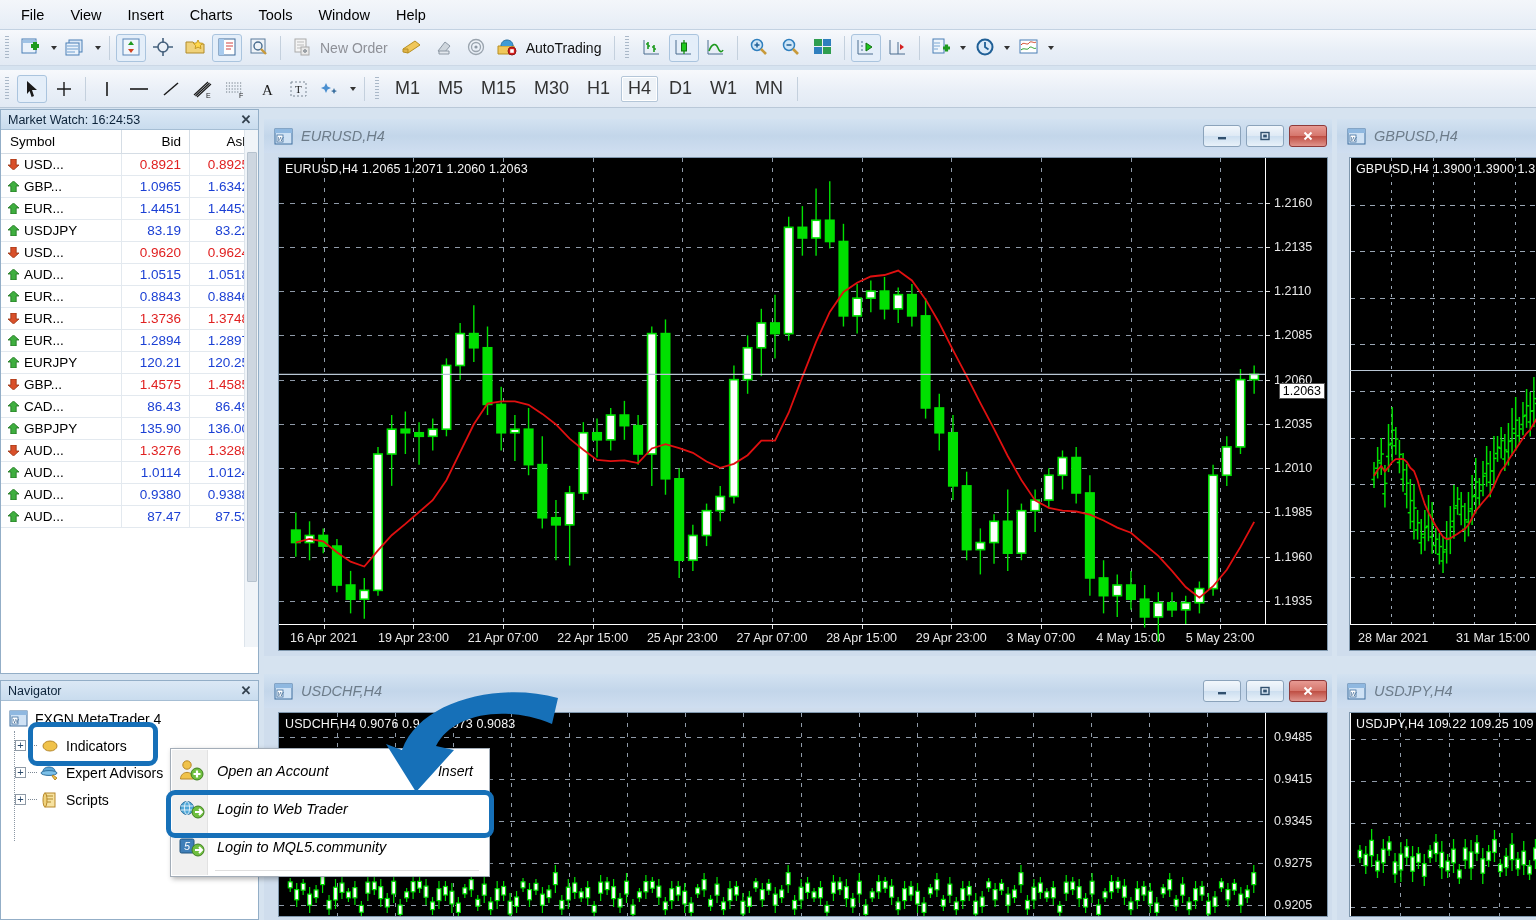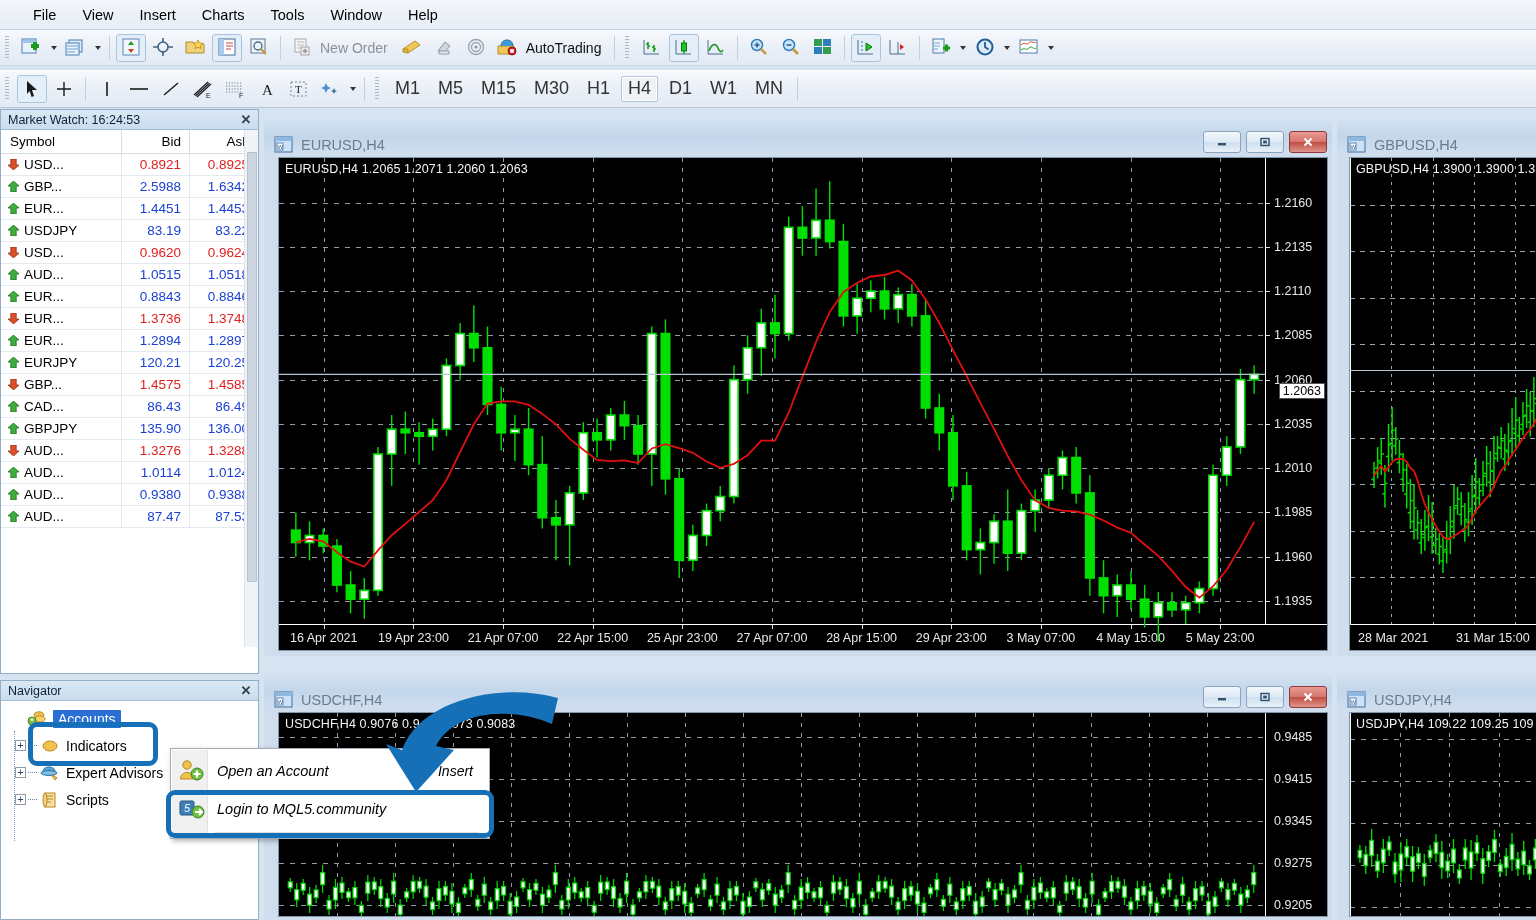--- a/index.html
+++ b/index.html
@@ -11,21 +11,21 @@
     font-family: "Liberation Sans", sans-serif;
     background: #d6e3f0;
   }
   #app { position: relative; width: 1536px; height: 920px; }
 
   
   .menubar {
     position: absolute; left: 0; top: 0; width: 1536px; height: 30px;
     background: linear-gradient(to bottom, #f3f6fa 0%, #e6edf6 100%);
     border-bottom: 1px solid #c3d2e2;
-    display: flex; align-items: center; padding-left: 20px;
+    display: flex; align-items: center; padding-left: 8px;
   }
   .menuitem {
     font-size: 14.5px; color: #000; padding: 4px 13px; cursor: default;
     white-space: nowrap;
   }
 
   
   .toolbar {
     position: absolute; left: 0; width: 1536px; height: 36px;
     background: linear-gradient(to bottom, #f7f9fc 0%, #e9eff7 55%, #e2eaf4 100%);
@@ -168,23 +168,23 @@
     font-size: 14.5px; color: #000; cursor: default; padding-left: 6px; z-index: 2;
   }
   .ctx-ico { width: 30px; height: 26px; flex: 0 0 auto; margin-right: 10px; }
   .ctx-text { flex: 1; white-space: nowrap; }
   .ctx-key { color: #000; font-size: 14px; padding-right: 16px; white-space: nowrap; }
   .ctx-sep { height: 1px; background: #dfdfdf; margin: 4px 10px 2px 44px; position: relative; z-index: 2; }
 
   
   .chartwin { position: absolute; background: #cfdded; }
   .chart-title {
-    height: 34px; display: flex; align-items: flex-end; padding-left: 10px;
+    height: 34px; display: flex; align-items: center; padding-left: 10px;
     background: linear-gradient(to bottom,#d3e2f1 0%, #c3d6ea 50%, #cfdef0 100%);
-    font-size: 14.5px; color: #6d7c8a;
+    font-size: 14.5px; color: #6d7c8a; font-style: italic;
   }
   .chart-title .cicon { width: 19px; height: 17px; margin-right: 8px; flex: 0 0 auto; }
   .chart-title .ctext { white-space: nowrap; }
   .win-ctrls { margin-left: auto; display: flex; align-items: center; padding-right: 5px; }
   .wbtn {
     width: 38px; height: 22px; margin-left: 5px;
     border: 1px solid #8ba3bb; border-radius: 3px;
     background: linear-gradient(to bottom,#f2f7fc 0%,#dfeaf5 48%,#cddff0 52%,#e8f1f9 100%);
     display: flex; align-items: center; justify-content: center; cursor: default;
   }
@@ -520,21 +520,21 @@
               <td class="sym"><svg class="arrow" viewBox="0 0 13 11">
                   <path d="M6.5 11L12 6H9.2V0H3.8v6H1z" fill="#d9502a" stroke="#96300f" stroke-width=".8"></path>
                 </svg><span>USD...</span></td>
               <td class="down">0.8921</td>
               <td class="down">0.8925</td>
             </tr>
             <tr>
               <td class="sym"><svg class="arrow" viewBox="0 0 13 11">
                   <path d="M6.5 0L12 5H9.2v6H3.8V5H1z" fill="#3fae3f" stroke="#1d6f1d" stroke-width=".8"></path>
                 </svg><span>GBP...</span></td>
-              <td class="up">2.5988</td>
+              <td class="up">1.0965</td>
               <td class="up">1.6342</td>
             </tr>
             <tr>
               <td class="sym"><svg class="arrow" viewBox="0 0 13 11">
                   <path d="M6.5 0L12 5H9.2v6H3.8V5H1z" fill="#3fae3f" stroke="#1d6f1d" stroke-width=".8"></path>
                 </svg><span>EUR...</span></td>
               <td class="up">1.4451</td>
               <td class="up">1.4453</td>
             </tr>
             <tr>
@@ -644,32 +644,32 @@
   </div>
 
   <div class="panel" id="navigator">
     <div class="panel-title">
       <span class="ttext">Navigator</span>
       <span class="xbtn">✕</span>
     </div>
     <div class="nav-body">
       <div class="nav-vline"></div>
 
-
-      <div class="nav-row" style="padding-left:20px">
+      <div class="nav-row" style="padding-left:2px">
         <span class="nav-icon">
           <svg width="20" height="18" viewBox="0 0 20 18">
-            <ellipse cx="12" cy="5" rx="5" ry="3.2" fill="#f0c24a" stroke="#b7882a"></ellipse>
-            <ellipse cx="13" cy="9" rx="5" ry="3.2" fill="#f7d264" stroke="#b7882a"></ellipse>
-            <circle cx="5" cy="11" r="4" fill="#7cc04a" stroke="#4a8a22"></circle>
-            <circle cx="5" cy="9.5" r="1.5" fill="#dff0cc"></circle>
+            <rect x="1" y="1" width="17" height="15" fill="#cfe2f5" stroke="#3f6e9e"></rect>
+            <rect x="1" y="1" width="17" height="4" fill="#8fb8e0"></rect>
+            <rect x="3" y="7" width="6" height="7" fill="#fff" stroke="#3f6e9e" stroke-width=".8"></rect>
+            <text x="4" y="13" font-size="6" fill="#2f5e8e" font-family="Liberation Sans">W</text>
           </svg>
         </span>
-        <span class="nav-label-sel">Accounts</span>
+        <span>FXGN MetaTrader 4</span>
       </div>
+
 
       <div class="nav-row" style="padding-left:8px">
         <span class="nav-expander">+</span>
         <span class="nav-dots"></span>
         <span class="nav-icon">
           <svg width="20" height="18" viewBox="0 0 20 18">
             <ellipse cx="10" cy="9" rx="7" ry="5" fill="#f0c24a" stroke="#b7882a"></ellipse>
           </svg>
         </span>
         <span>Indicators</span>
@@ -1653,20 +1653,33 @@
           <path d="M3.5 21c0-4 3-6.6 6.5-6.6s6.5 2.6 6.5 6.6z" fill="#f0c24a" stroke="#b7882a"></path>
           <circle cx="20" cy="16" r="6" fill="#6fbf3f" stroke="#3f7f1f"></circle>
           <path d="M20 12.5v7M16.5 16h7" stroke="#fff" stroke-width="2.2"></path>
         </svg>
       </span>
       <span class="ctx-text">Open an Account</span>
       <span class="ctx-key">Insert</span>
     </div>
 
 
+    <div class="ctx-item">
+      <span class="ctx-ico">
+        <svg width="30" height="26" viewBox="0 0 30 26">
+          <circle cx="10" cy="12" r="6.5" fill="#4fa8d8" stroke="#2a6f9e"></circle>
+          <ellipse cx="10" cy="12" rx="2.6" ry="6.5" fill="none" stroke="#e8f4fc" stroke-width=".9"></ellipse>
+          <path d="M3.8 10h12.4M3.8 14h12.4" stroke="#e8f4fc" stroke-width=".9"></path>
+          <circle cx="21" cy="16" r="6" fill="#6fbf3f" stroke="#3f7f1f"></circle>
+          <path d="M18 16h6M22 13l3 3-3 3" stroke="#fff" stroke-width="2" fill="none"></path>
+        </svg>
+      </span>
+      <span class="ctx-text">Login to Web Trader</span>
+      <span class="ctx-key"></span>
+    </div>
 
     <div class="ctx-item">
       <span class="ctx-ico">
         <svg width="30" height="26" viewBox="0 0 30 26">
           <rect x="3" y="5" width="14" height="14" rx="1.5" fill="#3f7fb8" stroke="#21557f"></rect>
           <text x="7" y="16" font-size="11" fill="#fff" font-family="Liberation Sans">5</text>
           <circle cx="21" cy="16" r="6" fill="#6fbf3f" stroke="#3f7f1f"></circle>
           <path d="M18 16h6M22 13l3 3-3 3" stroke="#fff" stroke-width="2" fill="none"></path>
         </svg>
       </span>

